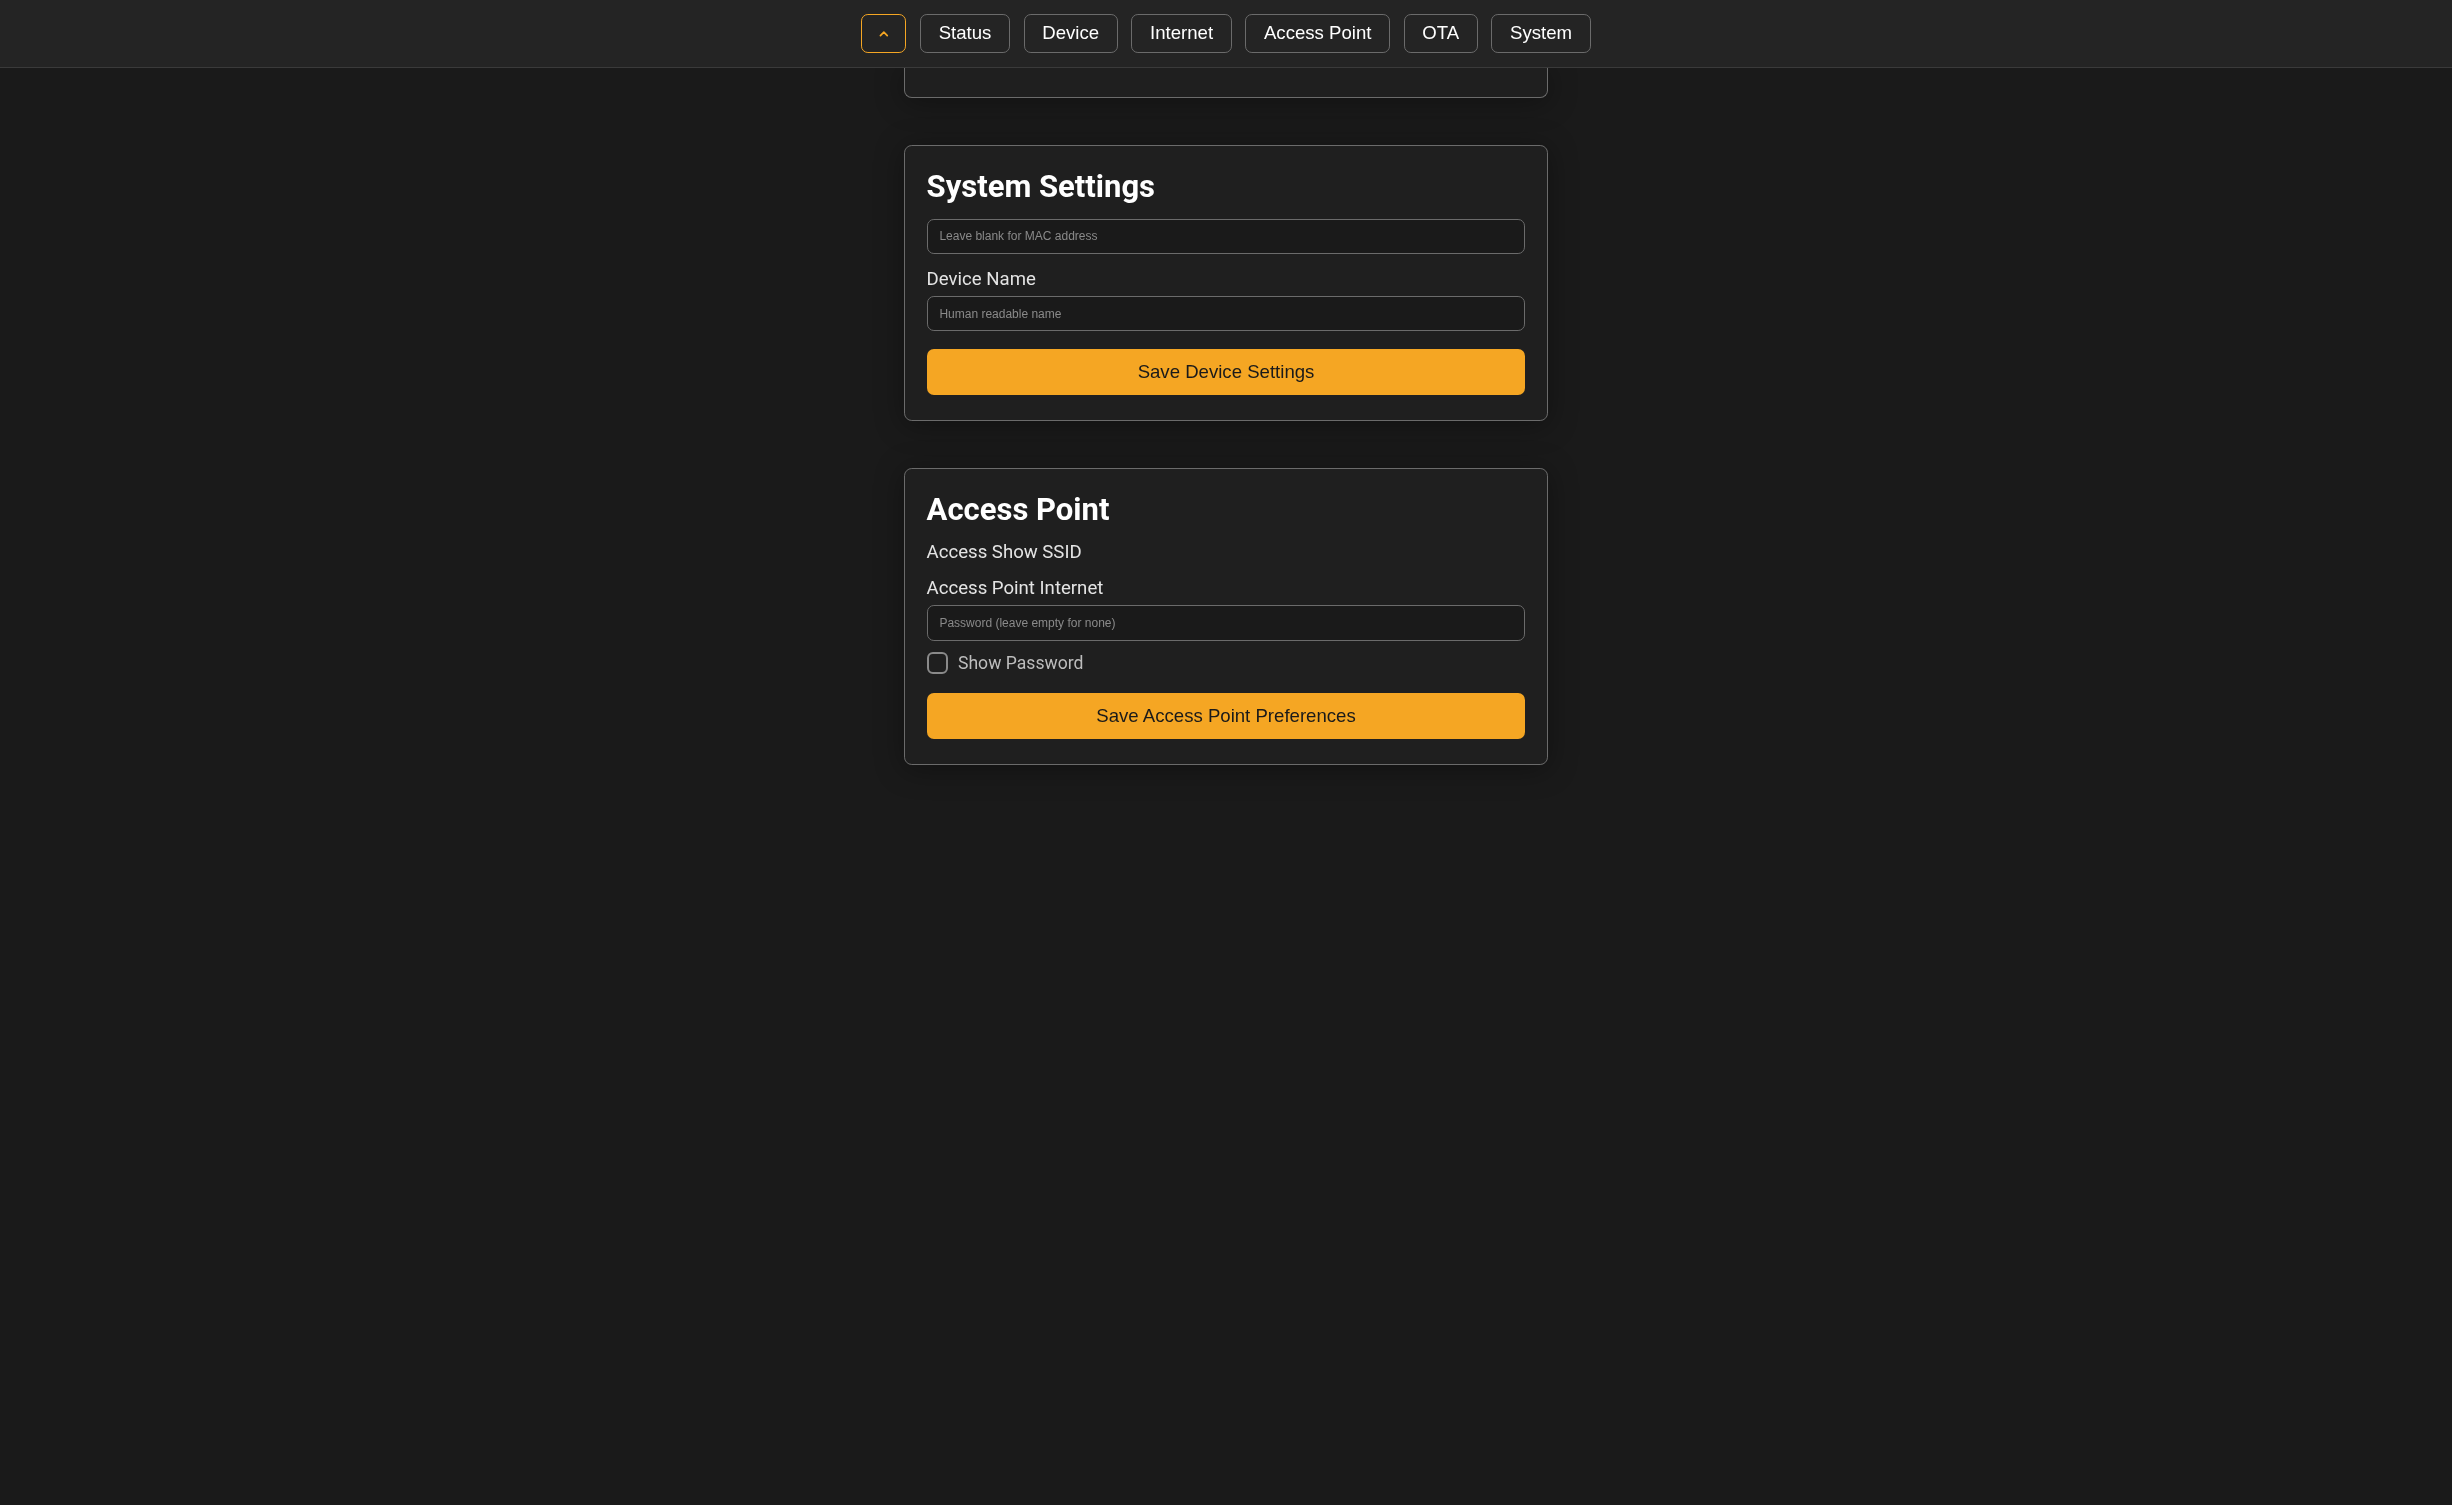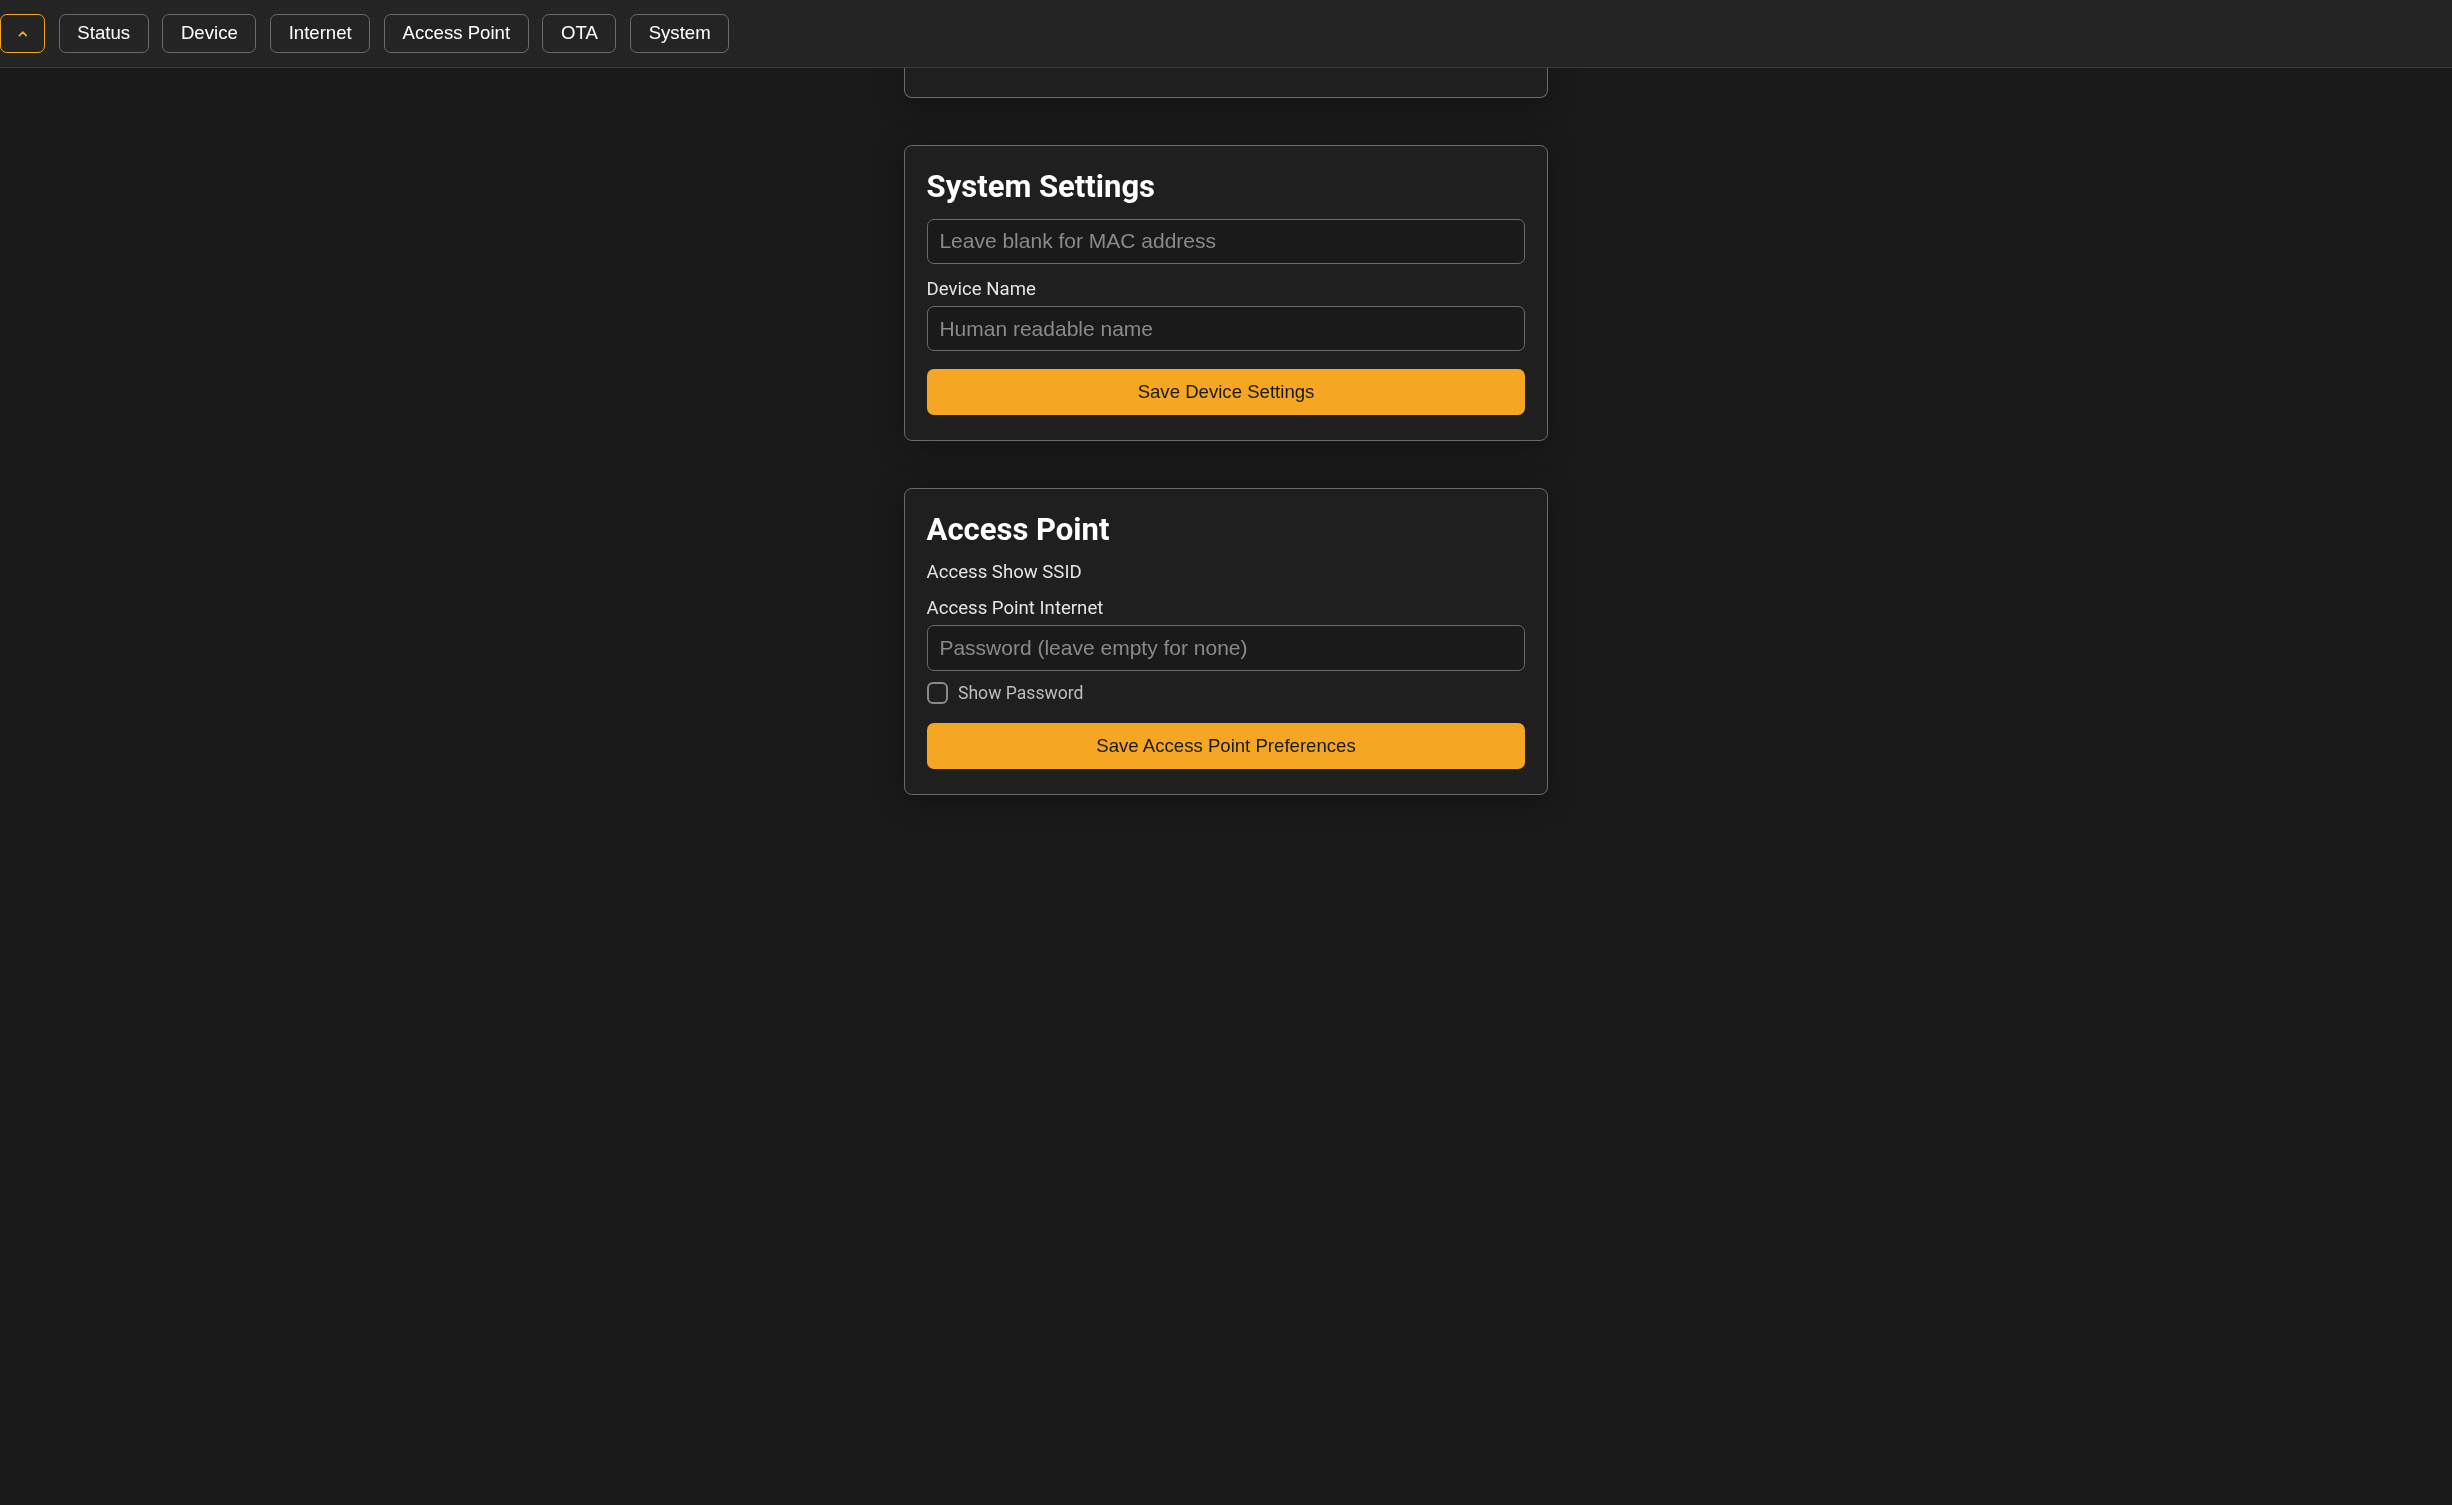--- a/index.html
+++ b/index.html
@@ -12,21 +12,21 @@
     height: 100%;
     background: #1a1a1a;
     font-family: -apple-system, BlinkMacSystemFont, "Segoe UI", Roboto, Helvetica, Arial, sans-serif;
     color: #ffffff;
   }
   .topbar {
     background: #242424;
     border-bottom: 1px solid #3a3a3a;
     padding: 13.7px 0;
     display: flex;
-    justify-content: flex-start;
+    justify-content: center;
     gap: 13.7px;
     position: sticky;
     top: 0;
   }
   .nav-btn {
     background: transparent;
     border: 1px solid #6b6b6b;
     color: #ffffff;
     font-size: 18.6px;
     padding: 7.8px 17.6px;
@@ -83,21 +83,21 @@
     color: #e4e4e4;
     margin-bottom: 5.9px;
     display: block;
   }
   .text-input {
     width: 100%;
     background: #1a1a1a;
     border: 1px solid #6b6b6b;
     border-radius: 6.9px;
     color: #ffffff;
-    font-size: 21px;
+    font-size: 12px;
     padding: 9.8px 11.8px;
     outline: none;
   }
   .text-input::placeholder {
     color: #8a8a8a;
   }
   .primary-btn {
     width: 100%;
     background: #f5a623;
     color: #1a1a1a;

